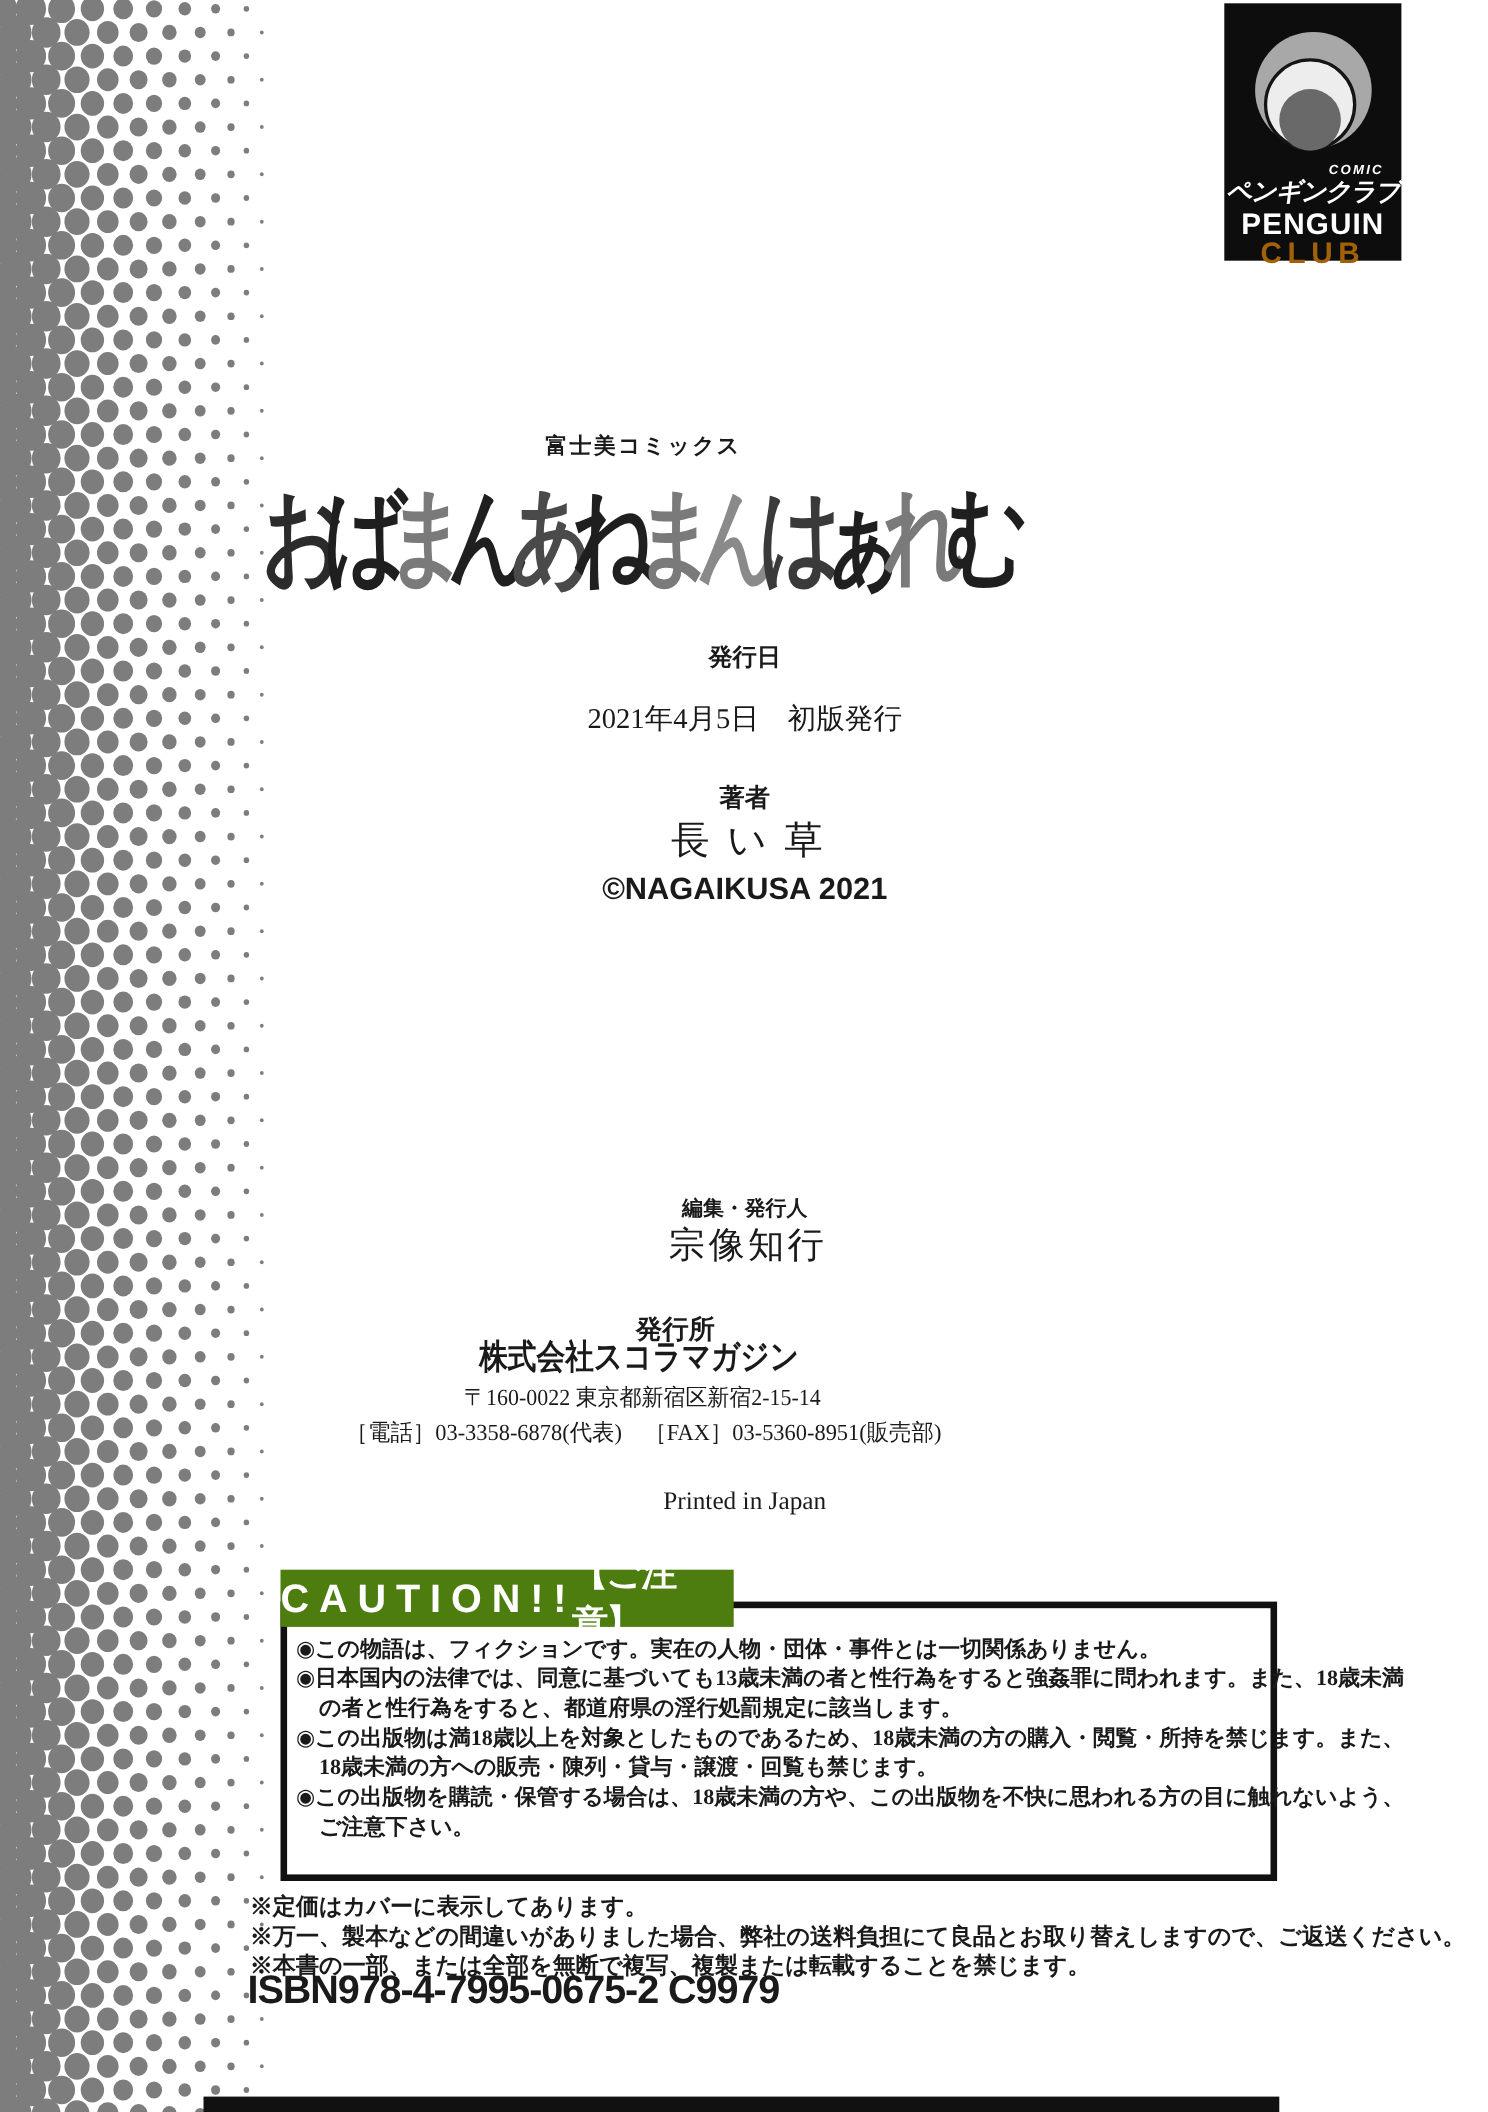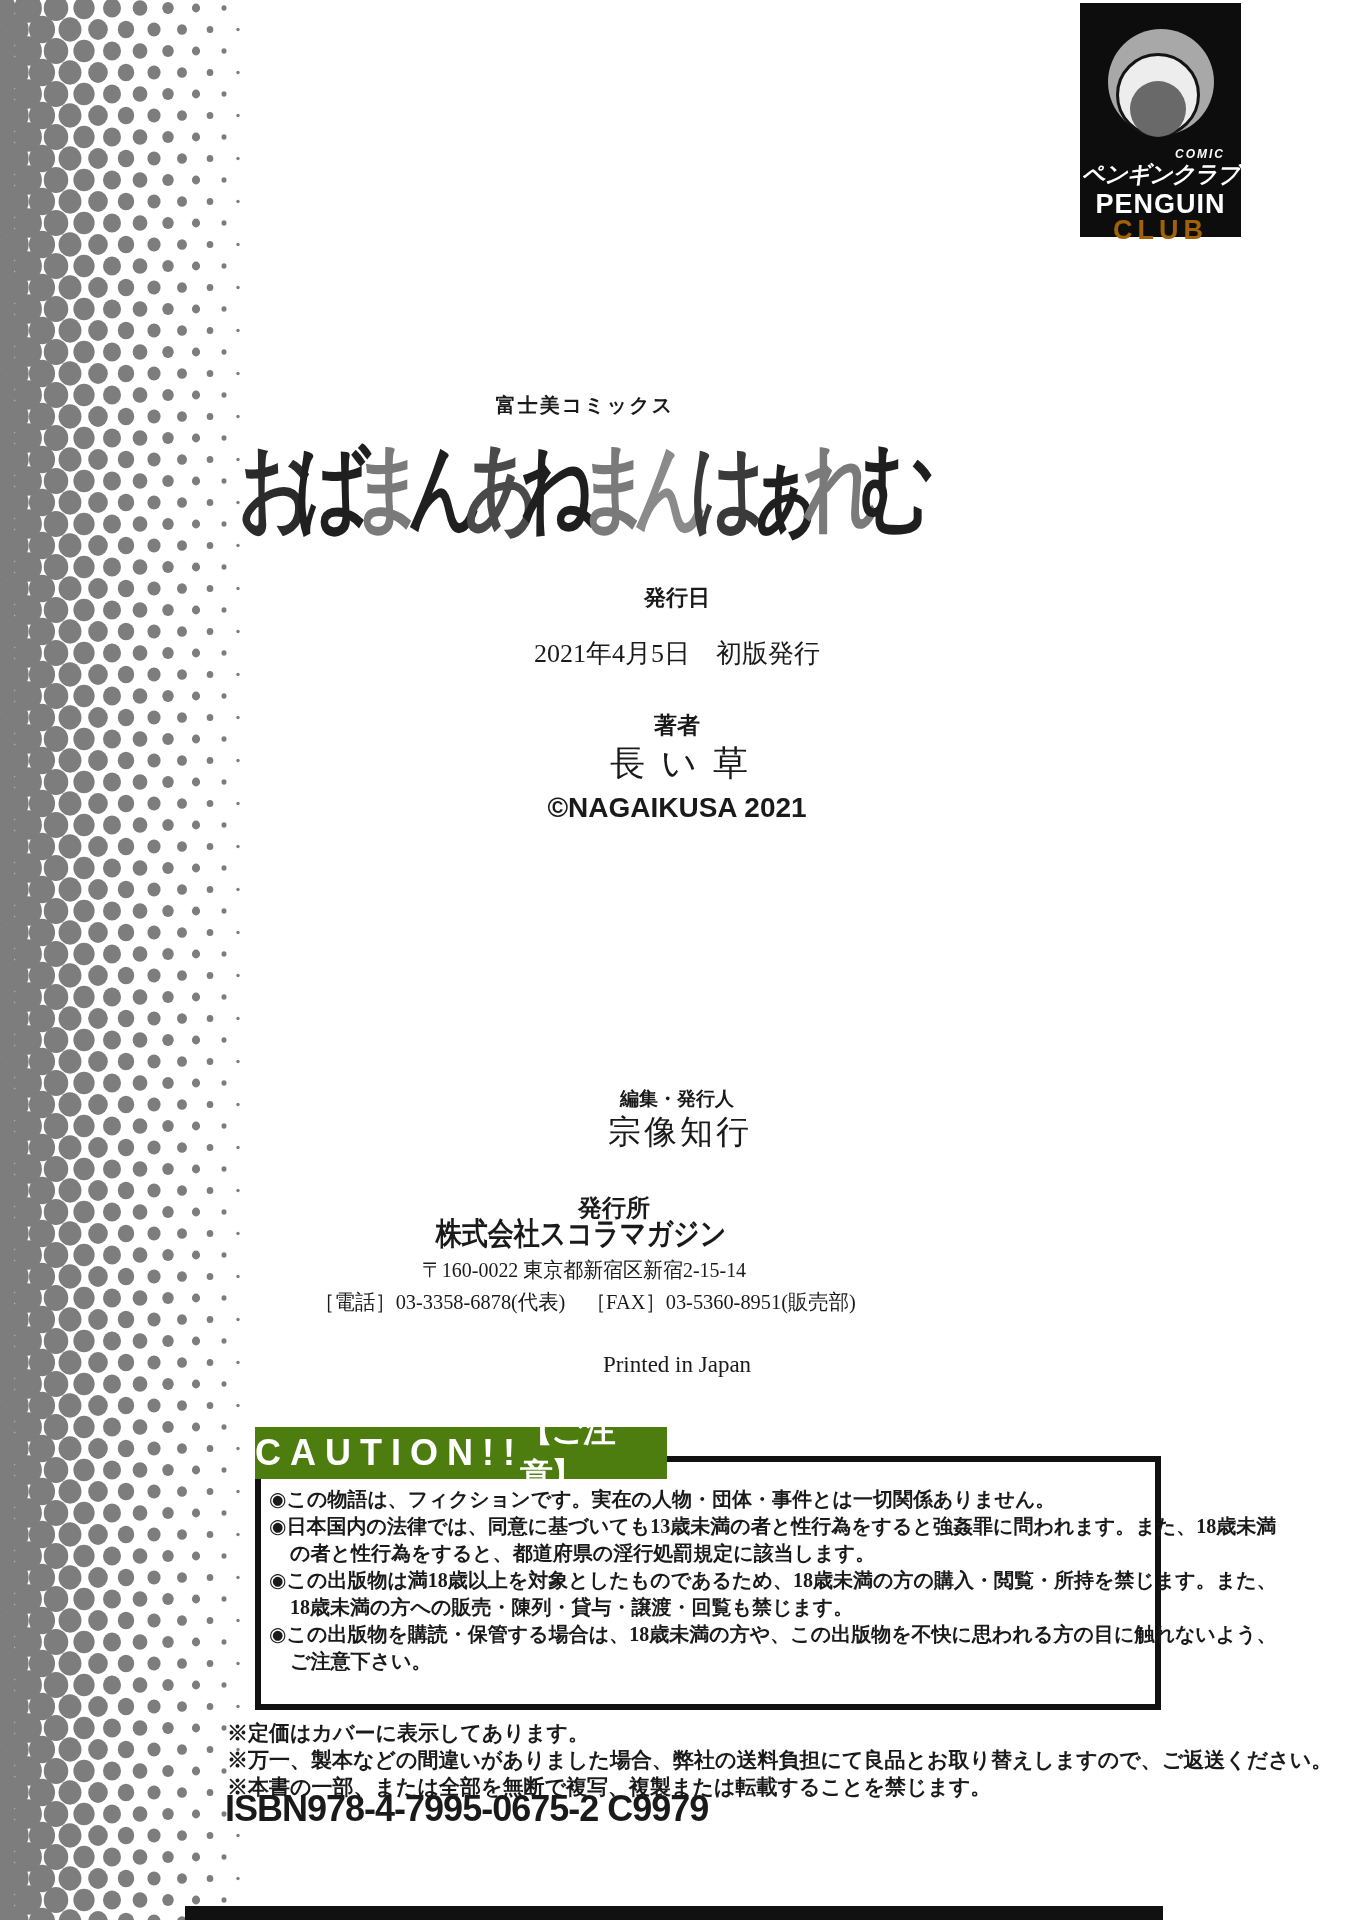--- a/index.html
+++ b/index.html
@@ -10,21 +10,21 @@
   }
   .abs{position:absolute;white-space:nowrap;}
   .cx{transform:translateX(-50%);}
   .sans{font-family:"Liberation Sans","DejaVu Sans",sans-serif;}
   .serif{font-family:"Liberation Serif","DejaVu Serif",serif;}
 
   
   #halftone{position:absolute;left:0;top:0;}
 
   
-  .logo-box{position:absolute;left:1080px;top:3px;width:161px;height:234px;background:#0d0d0d;}
+  .logo-box{position:absolute;left:1113px;top:3px;width:161px;height:234px;background:#0d0d0d;}
   .logo-circle{position:absolute;border-radius:50%;}
   .c-outer{left:28px;top:26px;width:106px;height:106px;background:#a8a8a8;}
   .c-mid{left:36px;top:50px;width:84px;height:84px;background:#ededed;border:3px solid #141414;box-sizing:border-box;}
   .c-inner{left:50px;top:78px;width:56px;height:56px;background:#696969;}
   .logo-comic{position:absolute;right:16px;top:144px;color:#fff;font-size:12px;font-weight:bold;letter-spacing:2px;font-style:italic;}
   .logo-jp{position:absolute;left:0;top:156px;width:100%;text-align:center;color:#fff;font-size:23px;font-weight:bold;font-style:italic;letter-spacing:-1px;}
   .logo-en1{position:absolute;left:0;top:186px;width:100%;text-align:center;color:#fff;font-size:27px;font-weight:800;letter-spacing:1px;}
   .logo-en2{position:absolute;left:0;top:212px;width:100%;text-align:center;color:#a16207;font-size:27px;font-weight:800;letter-spacing:5px;}
 
   

